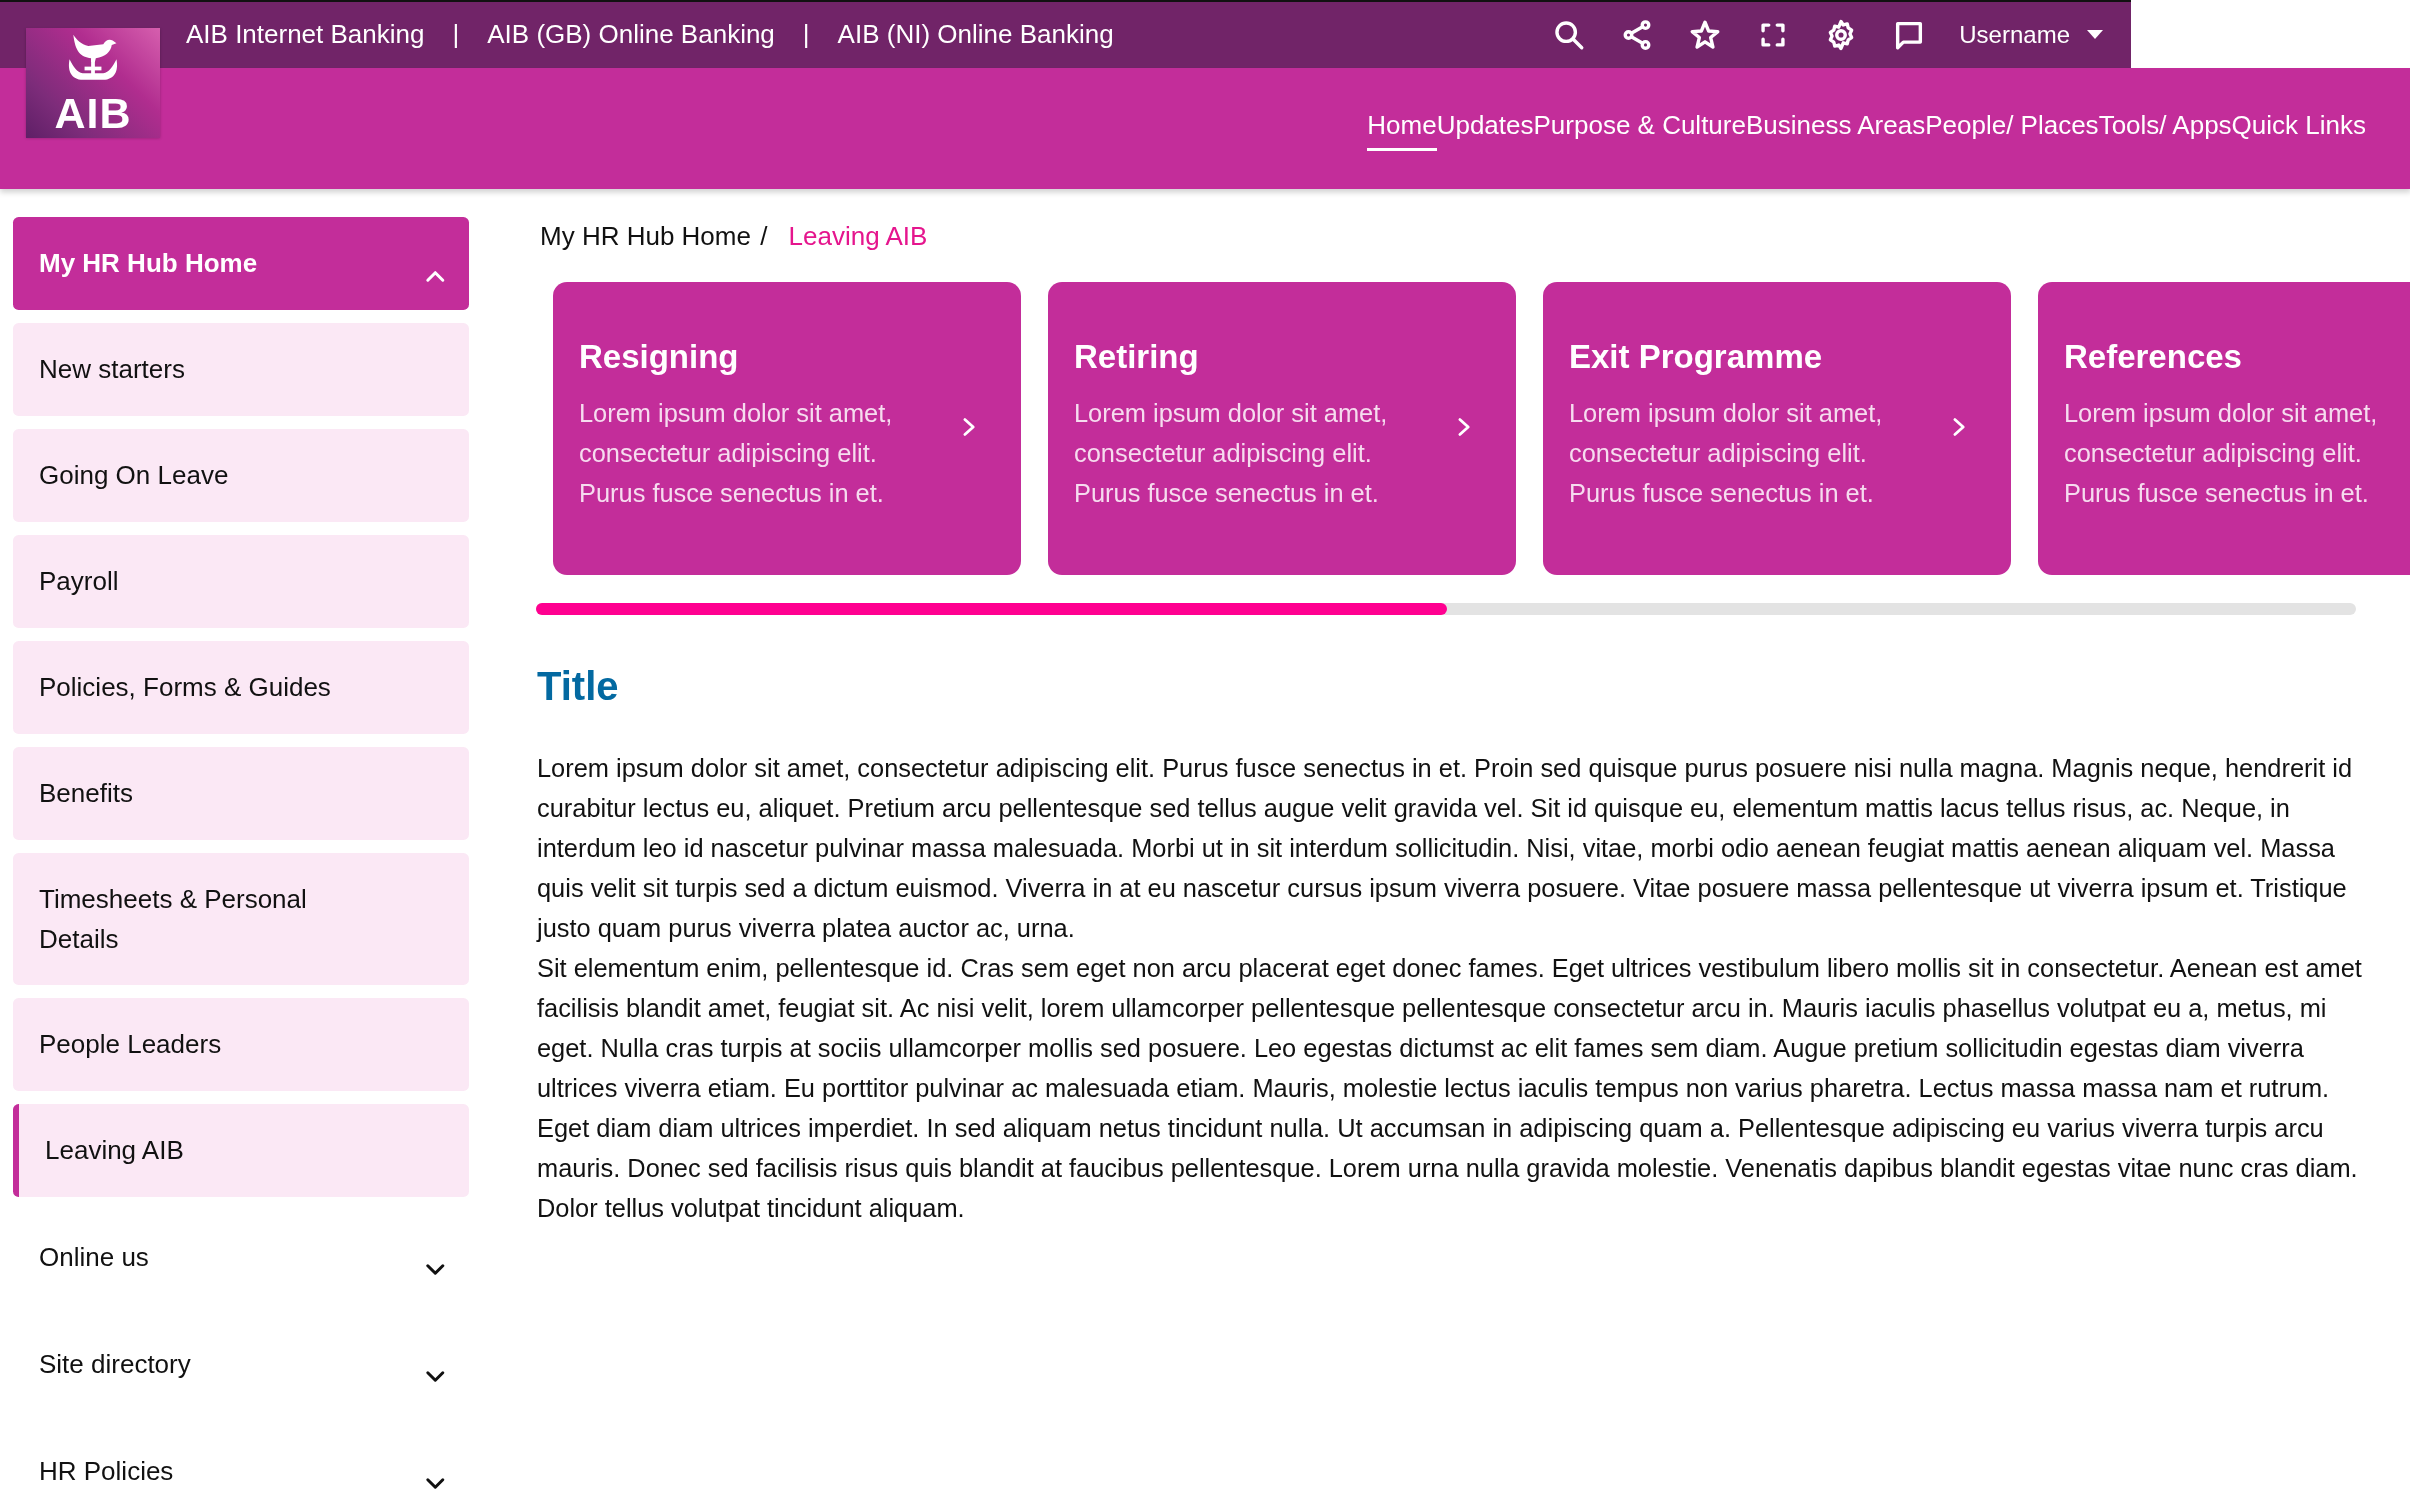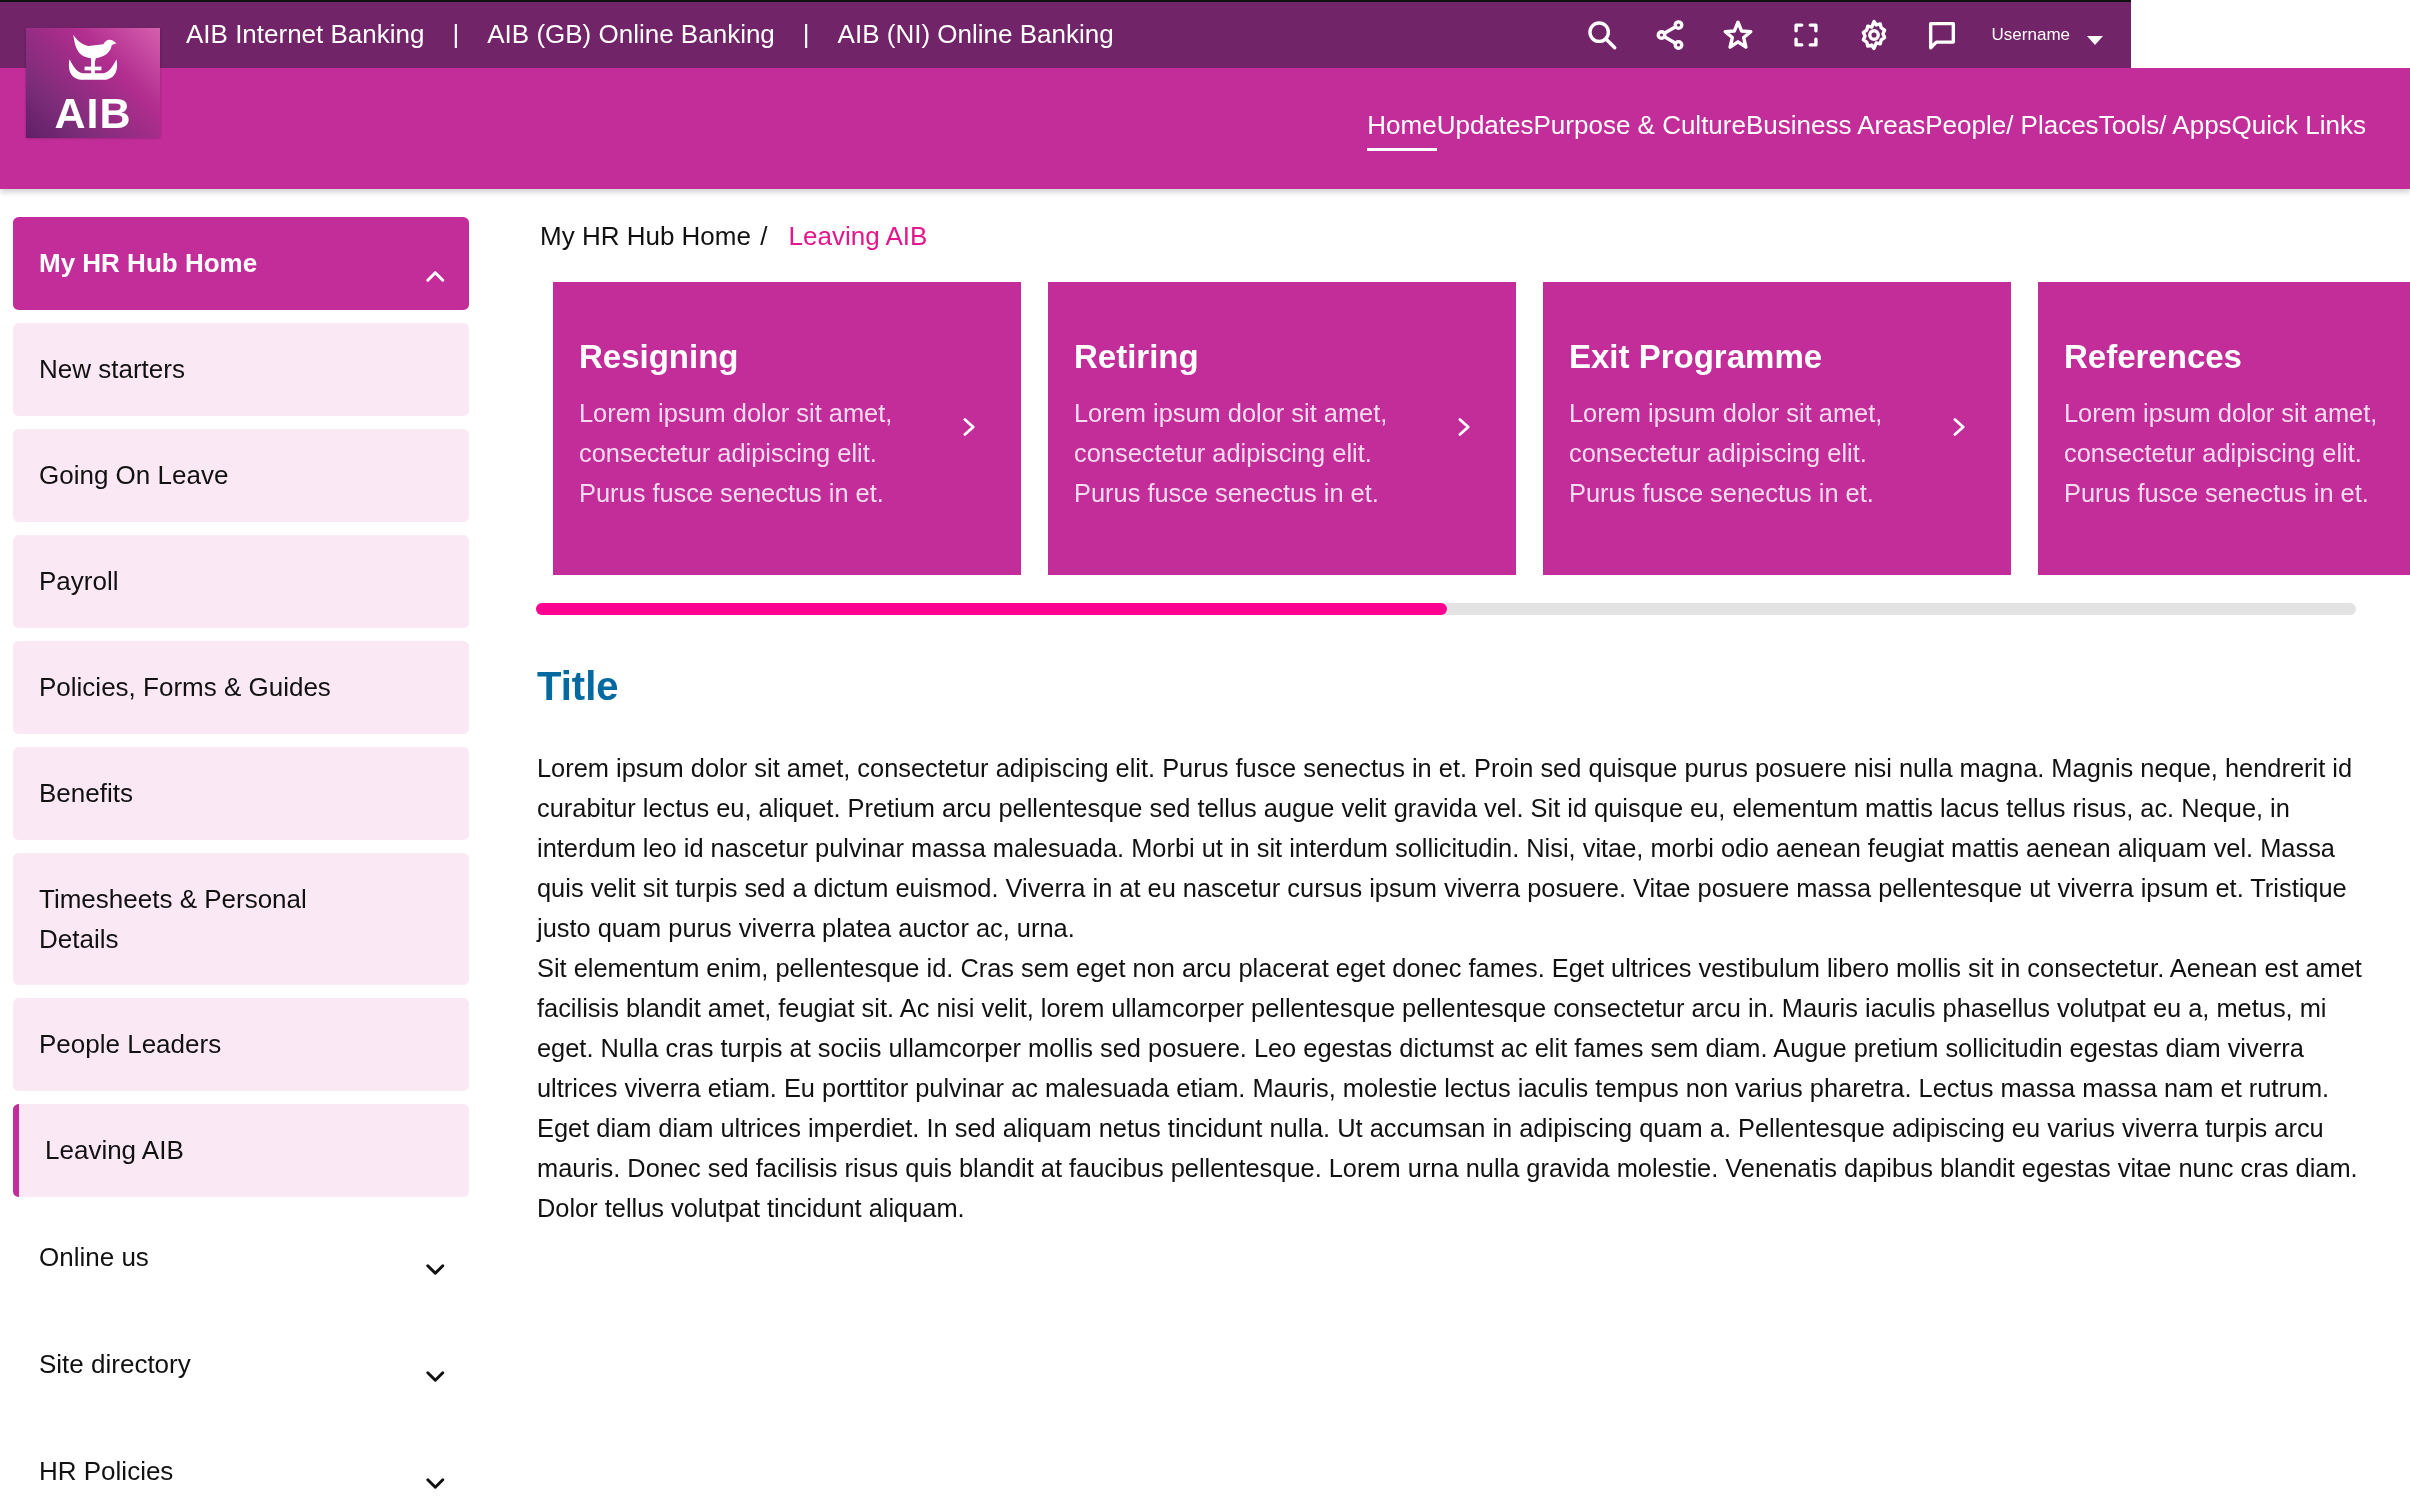--- a/index.html
+++ b/index.html
@@ -7,21 +7,21 @@
     body { font-family: "Liberation Sans", sans-serif; color: #111; position: relative; }
 
     
     .topbar { position: absolute; left: 0; top: 0; width: 2131px; height: 68px; background: #712468; color: #fff; border-top: 2.8px solid #111; }
     .toplinks { position: absolute; left: 186px; top: 0; height: 65px; display: flex; align-items: center; font-size: 26px; }
     .toplinks .sep { margin: 0 28px; font-size: 26px; }
     .toplinks a { color: #fff; text-decoration: none; }
     .utils { position: absolute; right: 28px; top: 0; height: 65px; display: flex; align-items: center; gap: 32px; }
     .utils .ico { width: 36px; height: 36px; display: flex; align-items: center; justify-content: center; }
     .utils svg { width: 34px; height: 34px; stroke: #fff; fill: none; stroke-width: 2.4; stroke-linecap: round; stroke-linejoin: round; }
-    .user { display: flex; align-items: flex-end; gap: 17px; font-size: 17px; color: #fff; }
+    .user { display: flex; align-items: center; gap: 17px; font-size: 24px; color: #fff; }
     .user .caret { width: 0; height: 0; border-left: 8.5px solid transparent; border-right: 8.5px solid transparent; border-top: 9.4px solid #fff; }
 
     
     .navbar { position: absolute; left: 0; top: 68px; width: 2411px; height: 121px; background: #C32D9A; box-shadow: 0 3.8px 5.6px rgba(0,0,0,0.18); }
     .mainnav { position: absolute; right: 45px; top: 0; height: 121px; display: flex; align-items: center; font-size: 26px; }
     .mainnav a { color: #fff; text-decoration: none; position: relative; padding-bottom: 5.6px; }
     .mainnav a.active::after { content: ""; position: absolute; left: 0; right: 0; bottom: -3.8px; height: 2.8px; background: #fff; }
 
     
     .logo { position: absolute; left: 26px; top: 28px; width: 134px; height: 110px; background: linear-gradient(225deg, #d65fae 0%, #b12d8f 35%, #7d2c7a 75%, #5e1f66 100%); box-shadow: 0 0.9px 2.8px rgba(0,0,0,0.25); display: flex; flex-direction: column; align-items: center; justify-content: center; z-index: 3; }
@@ -41,21 +41,21 @@
 
     
     .breadcrumb { position: absolute; left: 540px; top: 217px; font-size: 26px; display: flex; align-items: center; height: 38px; }
     .breadcrumb .crumb-home { color: #111; }
     .breadcrumb .slash { margin: 0 21px 0 9.4px; color: #111; }
     .breadcrumb .crumb-current { color: #E5158D; }
 
     
     .cards { position: absolute; left: 553px; top: 282px; width: 1858px; height: 294px; overflow: hidden; }
     .cards-inner { display: flex; gap: 27px; }
-    .card { flex: 0 0 468px; height: 293px; background: #C32D9A; border-radius: 0; color: #fff; position: relative; padding: 56px 26px 0 26px; }
+    .card { flex: 0 0 468px; height: 293px; background: #C32D9A; border-radius: 14px; color: #fff; position: relative; padding: 56px 26px 0 26px; }
     .card h3 { font-size: 33px; font-weight: bold; margin-bottom: 17px; }
     .card p { font-size: 25.4px; line-height: 40px; color: #f6dcef; width: 358px; }
     .card .arrow { position: absolute; right: 38px; top: 132px; width: 22.6px; height: 28px; }
     .card .arrow svg { width: 19px; height: 26px; stroke: #fff; stroke-width: 3; fill: none; stroke-linecap: round; stroke-linejoin: round; }
 
     
     .scroll-track { position: absolute; left: 536px; top: 603px; width: 1820px; height: 12.2px; background: #E3E3E3; border-radius: 6.6px; }
     .scroll-thumb { position: absolute; left: 0; top: 0; width: 911px; height: 12.2px; background: #FF0090; border-radius: 6.6px; }
 
     

